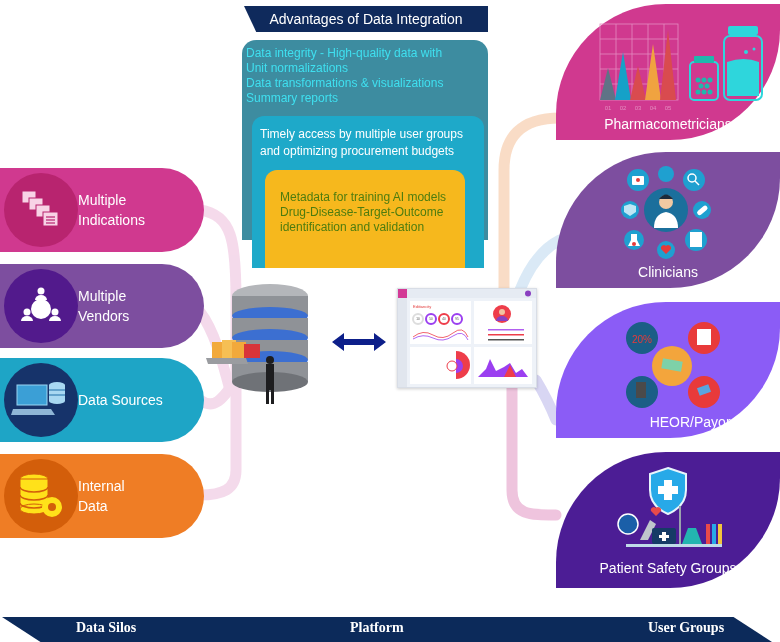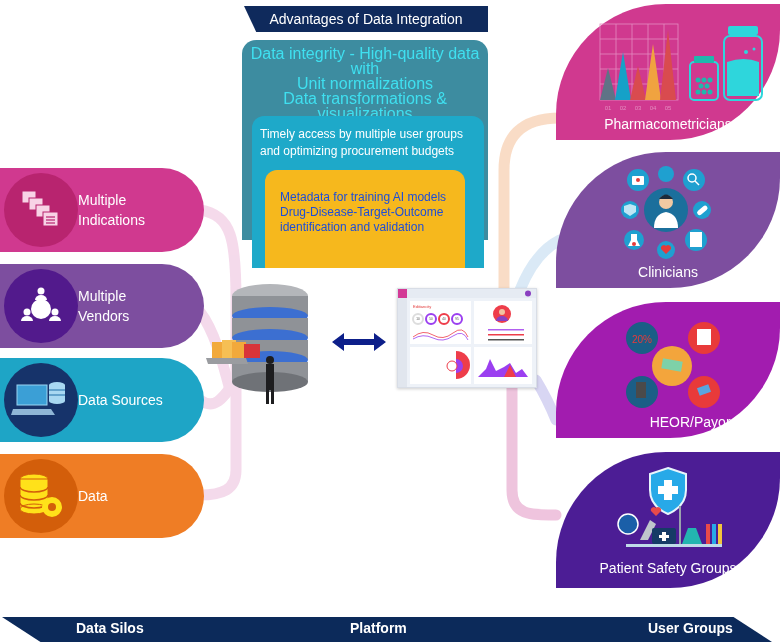--- a/index.html
+++ b/index.html
@@ -4,35 +4,35 @@
 <style>
   html,body{margin:0;padding:0;background:#ffffff;}
   body{width:780px;height:642px;position:relative;overflow:hidden;font-family:"Liberation Sans","DejaVu Sans",sans-serif;}
   .abs{position:absolute;}
   svg{display:block;}
   
   #connectors{position:absolute;left:0;top:0;width:780px;height:642px;}
   
   .adv-title{left:244px;top:6px;width:244px;height:26px;background:#0f2a5c;color:#fff;font-size:14px;display:flex;align-items:center;justify-content:center;clip-path:polygon(0 0,100% 0,100% 100%,5% 100%);}
   .adv-outer{left:242px;top:40px;width:246px;height:200px;background:#3d8ca0;border-radius:14px 14px 0 0;}
-  .adv-outer-text{left:246px;top:46px;width:238px;color:#3fe0f0;font-size:16px;line-height:15px;text-align:center;}
+  .adv-outer-text{left:246px;top:46px;width:238px;color:#3fe0f0;font-size:12px;line-height:15px;text-align:left;}
   .adv-mid{left:252px;top:116px;width:232px;height:152px;background:#1ea9c9;border-radius:12px 12px 0 0;}
   .adv-mid-text{left:260px;top:126px;width:220px;color:#fff;font-size:12px;line-height:17px;}
   .adv-inner{left:265px;top:170px;width:200px;height:98px;background:#f6b81d;border-radius:12px 12px 0 0;}
-  .adv-inner-text{left:280px;top:190px;width:180px;color:#1d4ed8;font-size:12px;line-height:15px;}
+  .adv-inner-text{left:280px;top:190px;width:180px;color:#4d7c0f;font-size:12px;line-height:15px;}
   
   .pill{left:0;width:204px;height:84px;border-radius:0 42px 42px 0;display:flex;align-items:center;}
   .pill .circle{width:74px;height:74px;border-radius:50%;margin-left:4px;display:flex;align-items:center;justify-content:center;flex:none;}
   .pill .label{color:#fff;font-size:14px;line-height:20px;flex:1;padding-right:8px;}
   
   .ug{width:224px;height:136px;border-radius:110px 0 110px 0;}
   .ug-label{color:#fff;font-size:14px;text-align:center;width:224px;}
   
   .bottom-bar{left:2px;top:617px;width:770px;height:25px;background:#0c2a5a;clip-path:polygon(0 0,95% 0,100% 100%,5% 100%);}
-  .bottom-label{top:620px;color:#fff;font-size:14px;font-weight:bold;}
+  .bottom-label{top:620px;color:#fff;font-size:14px;font-weight:bold;font-family:Liberation Serif, serif;}
   
   .dash{left:397px;top:288px;width:138px;height:98px;background:#eef2f8;border:1px solid #d8dde6;box-shadow:0 1px 3px rgba(0,0,0,.2);}
 </style>
 </head>
 <body>
 
 <svg id="connectors" viewBox="0 0 780 642">
   <g fill="none" stroke-width="11" stroke-linecap="round" opacity="0.85">
     <path d="M200 210 C232 215 236 240 236 300 L236 470 C236 490 222 495 200 495" stroke="#f3d4e8"></path>
     <path d="M200 312 C214 330 222 360 230 390" stroke="#f3d4e8"></path>
@@ -136,20 +136,21 @@
       <g stroke="#d35e0a" stroke-width="1.5" fill="none">
           <path d="M4 16 a14 5 0 0 0 28 0"></path>
           <path d="M4 24 a14 5 0 0 0 28 0"></path>
           <path d="M4 32 a14 5 0 0 0 28 0"></path>
         </g>
       <circle cx="36" cy="36" r="10" fill="#ffe11a"></circle>
         <circle cx="36" cy="36" r="4" fill="#d35e0a"></circle>
     </svg>
   </div>
   <div class="label">
+    <div>Internal</div>
     <div>Data</div>
   </div>
 </div>
 
 <div class="abs" style="left:206px;top:282px;">
   <svg width="120" height="130" viewBox="0 0 120 130">
     <g>
       <ellipse cx="64" cy="14" rx="38" ry="12" fill="#b4b6ba"></ellipse>
       <rect x="26" y="14" width="76" height="20" fill="#8f9297"></rect>
       <ellipse cx="64" cy="34" rx="38" ry="9" fill="#3c6fd1"></ellipse>
@@ -292,21 +293,21 @@
       <path d="M50 88 l-5 -5 a3 3 0 0 1 5 -3 a3 3 0 0 1 5 3z" fill="#e63a3a"></path>
       <rect x="74" y="66" width="12" height="15" fill="#fff"></rect>
       <circle cx="50" cy="36" r="7" fill="#f2c9a2"></circle>
         <path d="M43 33 Q50 24 57 33z" fill="#1d2b3a"></path>
       <path d="M38 62 Q38 48 50 46 Q62 48 62 62z" fill="#fff"></path>
     </svg>
   </div>
   <div class="abs ug-label" style="top:112px;">Clinicians</div>
 </div>
 
-<div class="abs ug" style="left:556px;top:302px;background:#a21caf;">
+<div class="abs ug" style="left:556px;top:302px;background:#8b5cf6;">
   <div class="abs" style="left:68px;top:18px;">
     <svg width="96" height="92" viewBox="0 0 96 92">
       <circle cx="18" cy="18" r="16" fill="#1b5e86"></circle>
       <circle cx="80" cy="18" r="16" fill="#e83a3a"></circle>
       <circle cx="18" cy="72" r="16" fill="#1b5e86"></circle>
       <circle cx="80" cy="72" r="16" fill="#e83a3a"></circle>
       <circle cx="48" cy="46" r="20" fill="#f3a53c"></circle>
       <rect x="38" y="40" width="20" height="10" fill="#7ed1a8" transform="rotate(10 48 45)"></rect>
       <text x="18" y="23" font-size="10" fill="#e83a3a" text-anchor="middle" font-family="Liberation Sans, sans-serif">20%</text>
       <rect x="73" y="9" width="14" height="16" fill="#fff"></rect>

